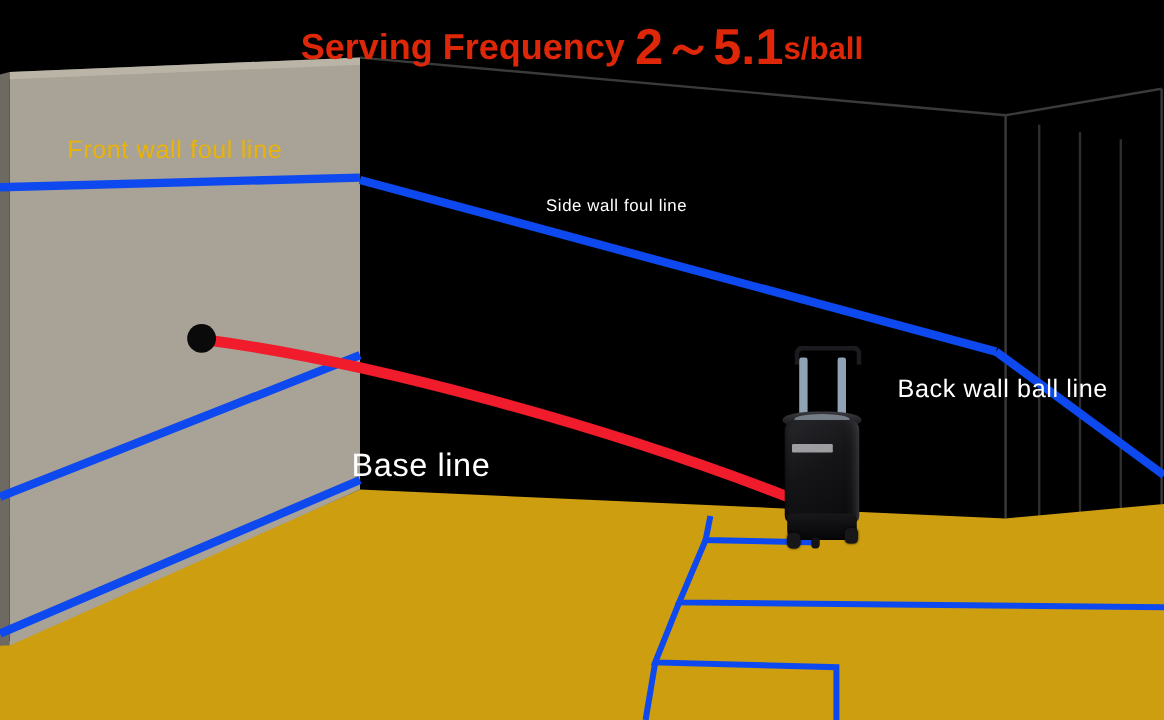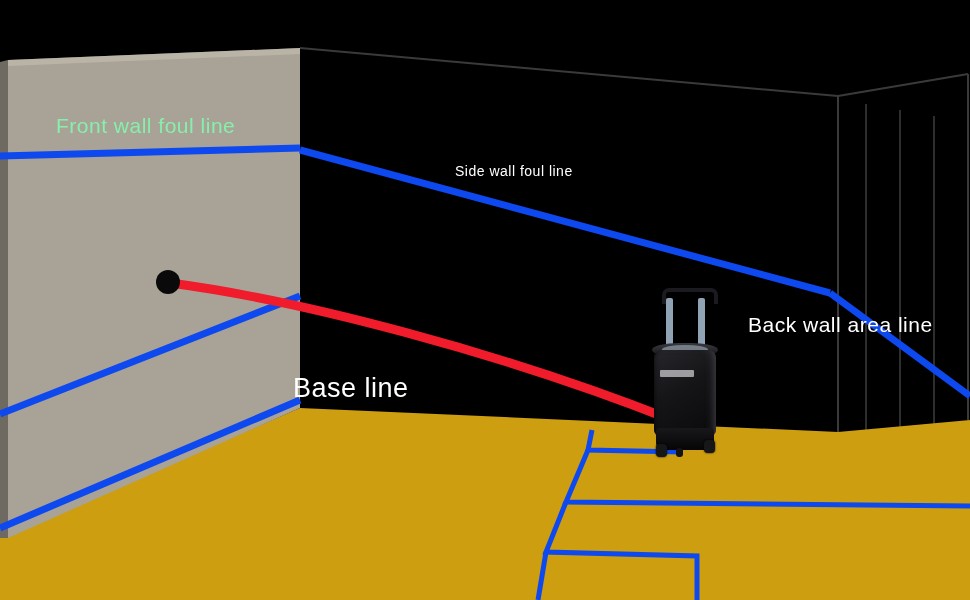--- a/index.html
+++ b/index.html
@@ -12,21 +12,21 @@
   }
   #scene{position:absolute;left:0;top:0;width:970px;height:600px;}
 
   .lbl{
     position:absolute;
     white-space:nowrap;
     font-family:"Liberation Sans", sans-serif;
     letter-spacing:0.5px;
     pointer-events:none;
   }
-  .lbl-dark{color:#86efac;}
+  .lbl-dark{color:#eab308;}
   .lbl-light{color:#ffffff;}
 
   #title{
     position:absolute;
     left:0; top:18px; width:970px;
     text-align:center;
     color:#DE2708;
     font-family:"Liberation Sans", sans-serif;
     font-weight:bold;
     pointer-events:none;
@@ -139,24 +139,27 @@
     <div class="m-rim"></div>
     <div class="m-rim-in"></div>
     <div class="m-body"></div>
     <div class="m-logo"></div>
     <div class="m-base"></div>
     <div class="m-wheel m-wheel-l"></div>
     <div class="m-wheel m-wheel-r"></div>
     <div class="m-foot"></div>
   </div>
 
+  <div id="title">
+    <span class="t-main">Serving Frequency </span><span class="t-num">2～5.1</span><span class="t-unit">s/ball</span>
+  </div>
 
   <div class="lbl lbl-dark" id="lbl-front-wall">Front wall foul line</div>
 
   <div class="lbl lbl-light" id="lbl-side-wall">Side wall foul line</div>
 
-  <div class="lbl lbl-light" id="lbl-back-wall">Back wall area line</div>
+  <div class="lbl lbl-light" id="lbl-back-wall">Back wall ball line</div>
 
 
   <div class="lbl lbl-light" id="lbl-base-line">Base line</div>
 
 
 </div>
 
 </body></html>

